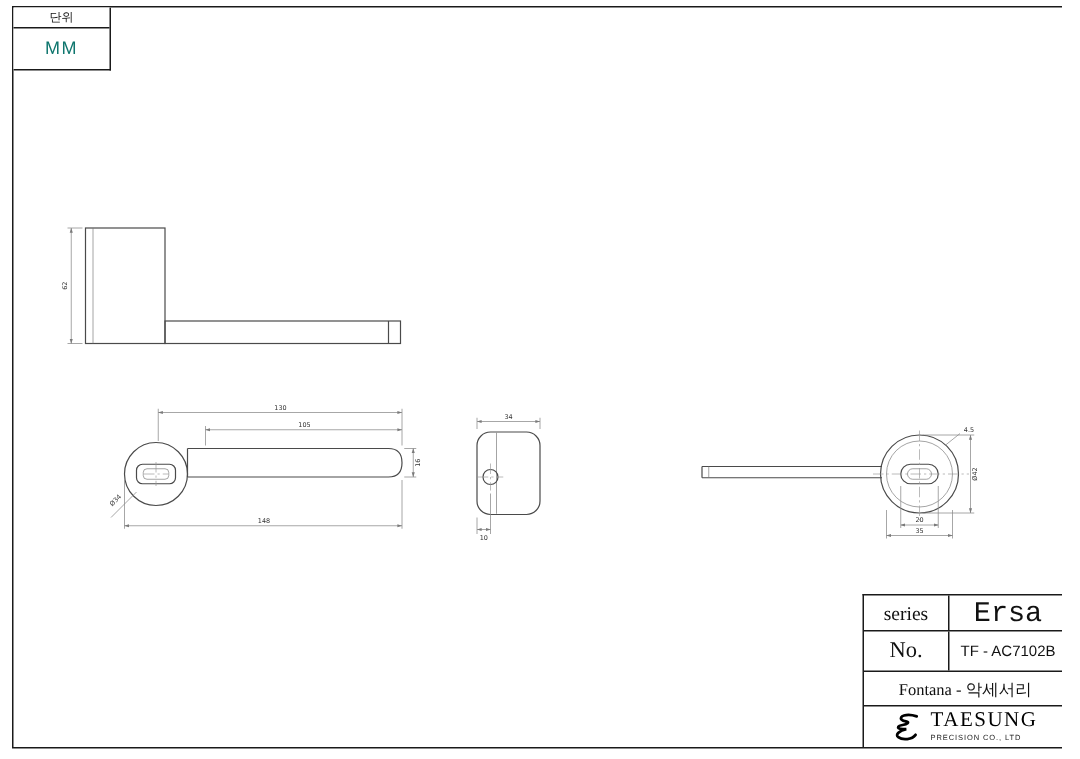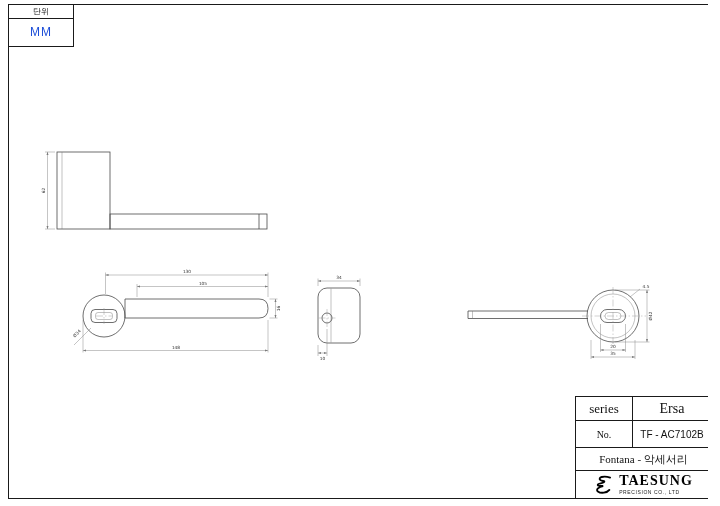--- a/index.html
+++ b/index.html
@@ -1,38 +1,38 @@
 <!DOCTYPE html>
 <html><head>
 <meta charset="utf-8">
 <style>
   * { box-sizing: border-box; margin: 0; padding: 0; }
   html, body { width: 720px; height: 506px; background: #ffffff; font-family: "Liberation Sans", sans-serif; }
   .page { position: relative; width: 708px; height: 506px; background: #ffffff; overflow: hidden; }
   .frame { position: absolute; left: 8px; top: 4px; width: 704px; height: 495px; border: 1px solid #1a1a1a; }
   .unit-box { position: absolute; left: 9px; top: 5px; width: 65px; height: 42px; border-right: 1px solid #1a1a1a; border-bottom: 1px solid #1a1a1a; background: #fff; }
   .unit-label { height: 14px; border-bottom: 1px solid #1a1a1a; font-size: 8px; display: flex; align-items: center; justify-content: center; color: #111; }
-  .unit-value { height: 26px; display: flex; align-items: center; justify-content: center; font-size: 12px; letter-spacing: 1px; color: #1d4ed8; }
+  .unit-value { height: 26px; display: flex; align-items: center; justify-content: center; font-size: 12px; letter-spacing: 1px; color: #0f766e; }
   svg.views { position: absolute; left: 0; top: 0; }
   .title-block { position: absolute; left: 575px; top: 396px; width: 136px; height: 102px; border-left: 1px solid #1a1a1a; border-top: 1px solid #1a1a1a; background: #fff; display: flex; flex-direction: column; }
   .tb-row { display: flex; border-bottom: 1px solid #1a1a1a; justify-content: space-between; }
   .tb-row.r4 { border-bottom: none; flex: 1; }
   .r1 { height: 24px; } .r2 { height: 27px; } .r3 { height: 23px; }
   .tb-cell { display: flex; align-items: center; justify-content: center; color: #111; }
   .tb-label { width: 57px; border-right: 1px solid #1a1a1a; font-family: "Liberation Serif", serif; }
   .tb-value { flex: 1; }
   .r1 .tb-label { font-size: 13px; }
-  .r1 .tb-value { font-size: 14px; font-family: Liberation Serif, serif; }
-  .r2 .tb-label { font-size: 10px; }
+  .r1 .tb-value { font-size: 19px; font-family: Liberation Mono, monospace; }
+  .r2 .tb-label { font-size: 15px; }
   .r2 .tb-value { font-size: 10px; }
   .tb-full { flex: 1; font-size: 11px; font-family: Liberation Serif, serif; }
   .logo-row { align-items: center; justify-content: center; gap: 5px; display: flex; }
   .logo-glyph { width: 20px; height: 23px; }
   .logo-text { display: flex; flex-direction: column; align-items: flex-start; }
-  .logo-name { font-family: "Liberation Serif", serif; font-weight: bold; font-size: 14px; letter-spacing: 1px; color: #000; line-height: 1; }
+  .logo-name { font-family: "Liberation Serif", serif; font-weight: normal; font-size: 14px; letter-spacing: 1px; color: #000; line-height: 1; }
   .logo-sub { font-size: 5px; letter-spacing: 0.6px; color: #222; margin-top: 1.5px; }
   svg .ln   { stroke: #4a4a4a; stroke-width: 0.8;  fill: none; }
   svg .thin { stroke: #777777; stroke-width: 0.45; fill: none; }
   svg .dim  { stroke: #8a8a8a; stroke-width: 0.5;  fill: none; }
   svg .cl   { stroke: #999999; stroke-width: 0.45; fill: none; stroke-dasharray: 7 2 1.5 2; }
   svg .dimtext { font-family: "DejaVu Sans", sans-serif; font-size: 4.3px; fill: #333; text-anchor: middle; }
 </style>
 </head>
 <body>
 

